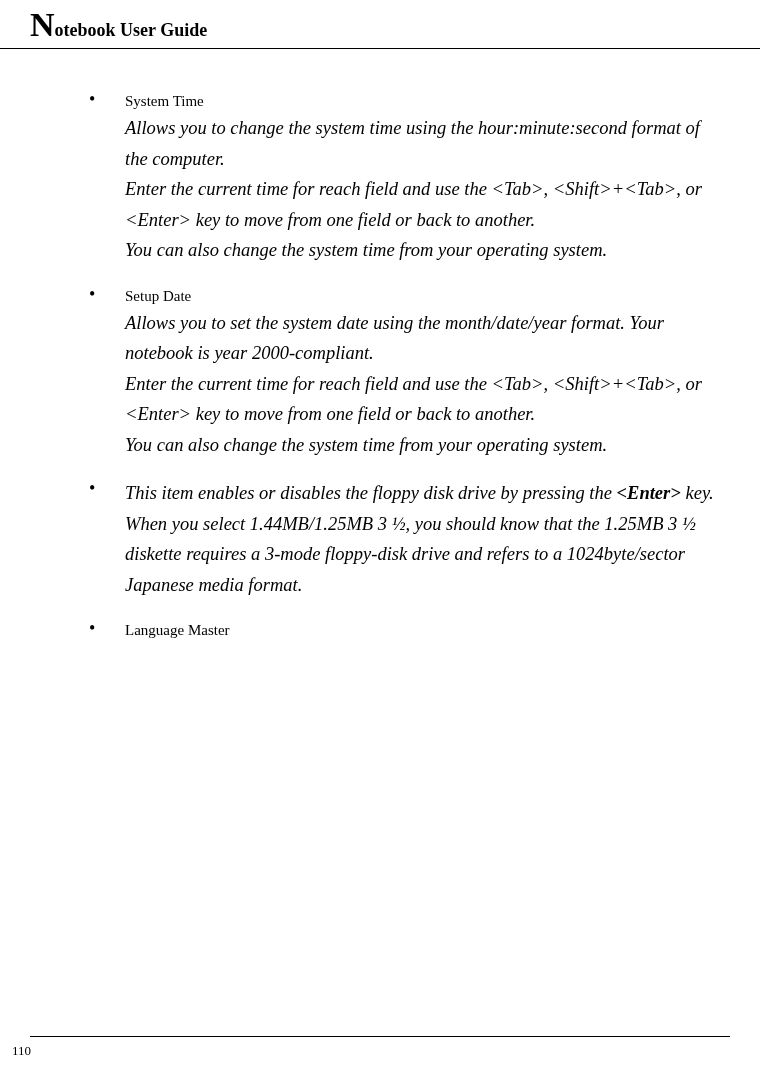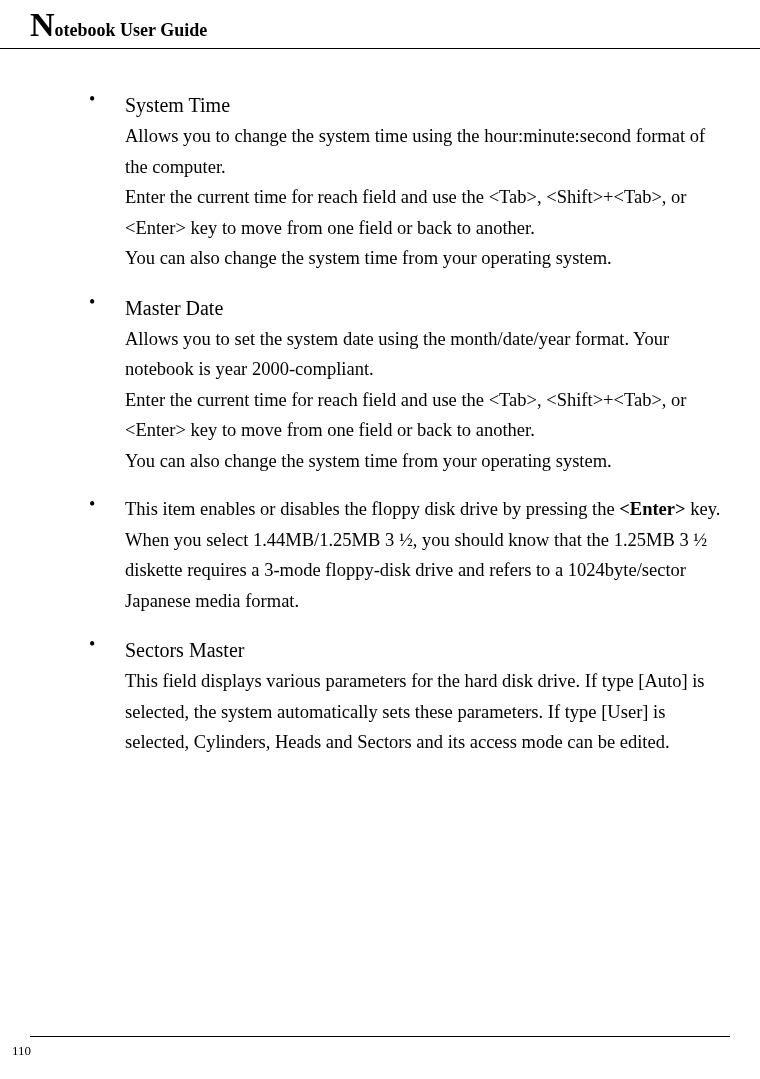--- a/index.html
+++ b/index.html
@@ -42,26 +42,27 @@
       padding-right: 5px;
     }
     ul.bios-list > li::before {
       content: "•";
       position: absolute;
       left: -36px;
       top: 0;
       font-size: 18px;
     }
     .item-title {
-      font-size: 20px;
+      font-size: 15px;
       line-height: 1.6;
     }
     .item-body {
       font-size: 18.5px;
       line-height: 1.65;
+      font-style: italic;
     }
     .bold {
       font-weight: bold;
     }
     .footer {
       position: absolute;
       bottom: 20px;
       left: 0;
       right: 0;
     }
@@ -83,29 +84,28 @@
   </div>
 </div>
 
 <div class="content">
   <ul class="bios-list">
     <li>
       <div class="item-title">System Time</div>
       <div class="item-body">Allows you to change the system time using the hour:minute:second format of the computer.<br>Enter the current time for reach field and use the &lt;Tab&gt;, &lt;Shift&gt;+&lt;Tab&gt;, or &lt;Enter&gt; key to move from one field or back to another.<br>You can also change the system time from your operating system.</div>
     </li>
     <li>
-      <div class="item-title">Master Date</div>
+      <div class="item-title">Setup Date</div>
       <div class="item-body">Allows you to set the system date using the month/date/year format. Your notebook is year 2000-compliant.<br>Enter the current time for reach field and use the &lt;Tab&gt;, &lt;Shift&gt;+&lt;Tab&gt;, or &lt;Enter&gt; key to move from one field or back to another.<br>You can also change the system time from your operating system.</div>
     </li>
     <li>
       <div class="item-body">This item enables or disables the floppy disk drive by pressing the <span class="bold">&lt;Enter&gt;</span> key. When you select 1.44MB/1.25MB 3 ½, you should know that the 1.25MB 3 ½ diskette requires a 3-mode floppy-disk drive and refers to a 1024byte/sector Japanese media format.</div>
     </li>
     <li>
-      <div class="item-title">Sectors Master</div>
-      <div class="item-body">This field displays various parameters for the hard disk drive. If type [Auto] is selected, the system automatically sets these parameters. If type [User] is selected, Cylinders, Heads and Sectors and its access mode can be edited.</div>
+      <div class="item-title">Language Master</div>
     </li>
   </ul>
 </div>
 
 <div class="footer">
   <div class="footer-line"></div>
   <div class="page-num">110</div>
 </div>
 
 </body></html>

